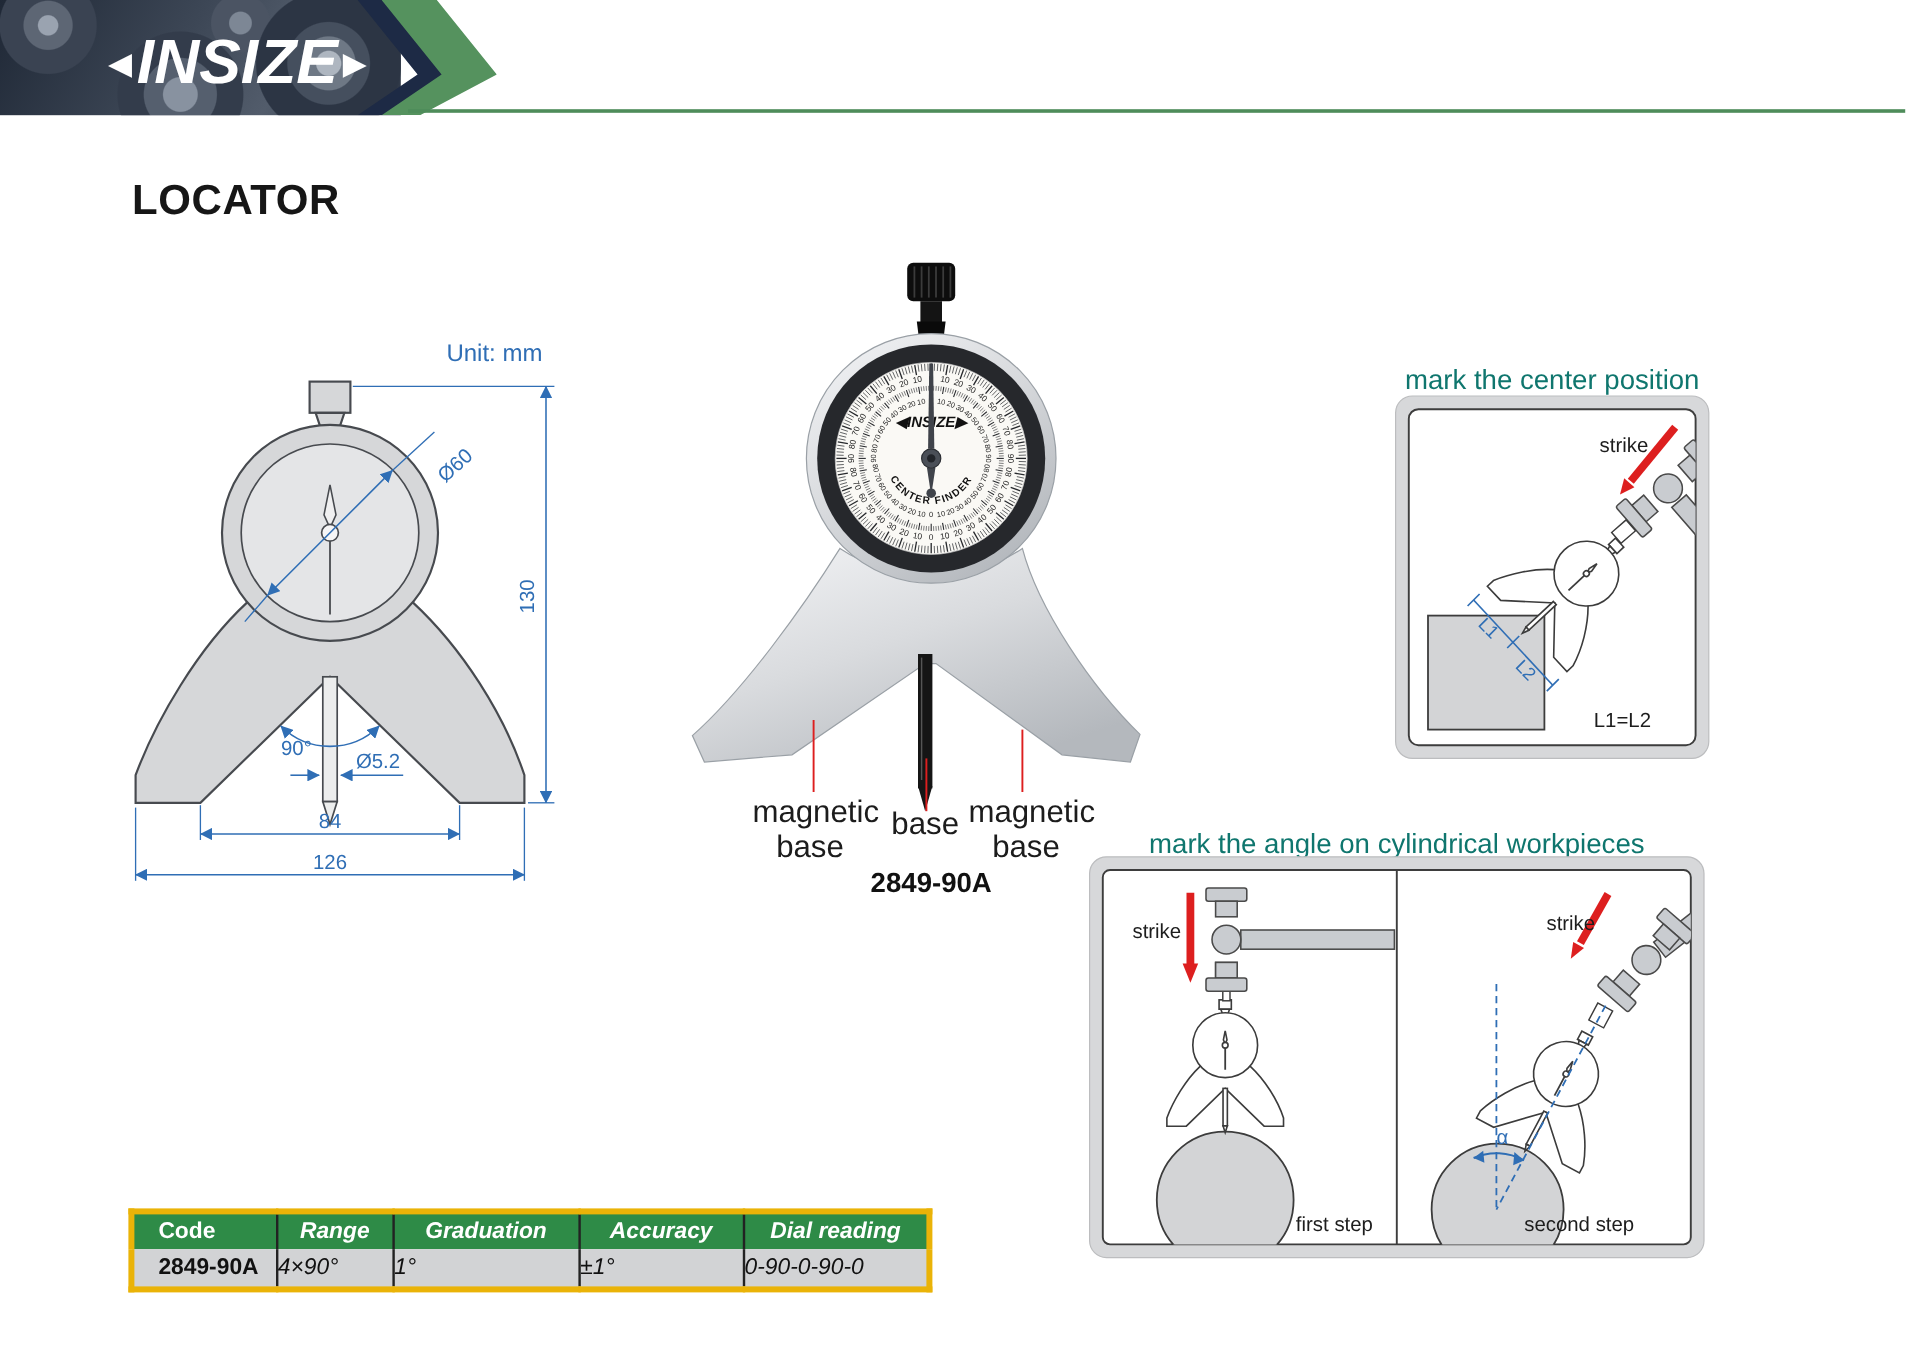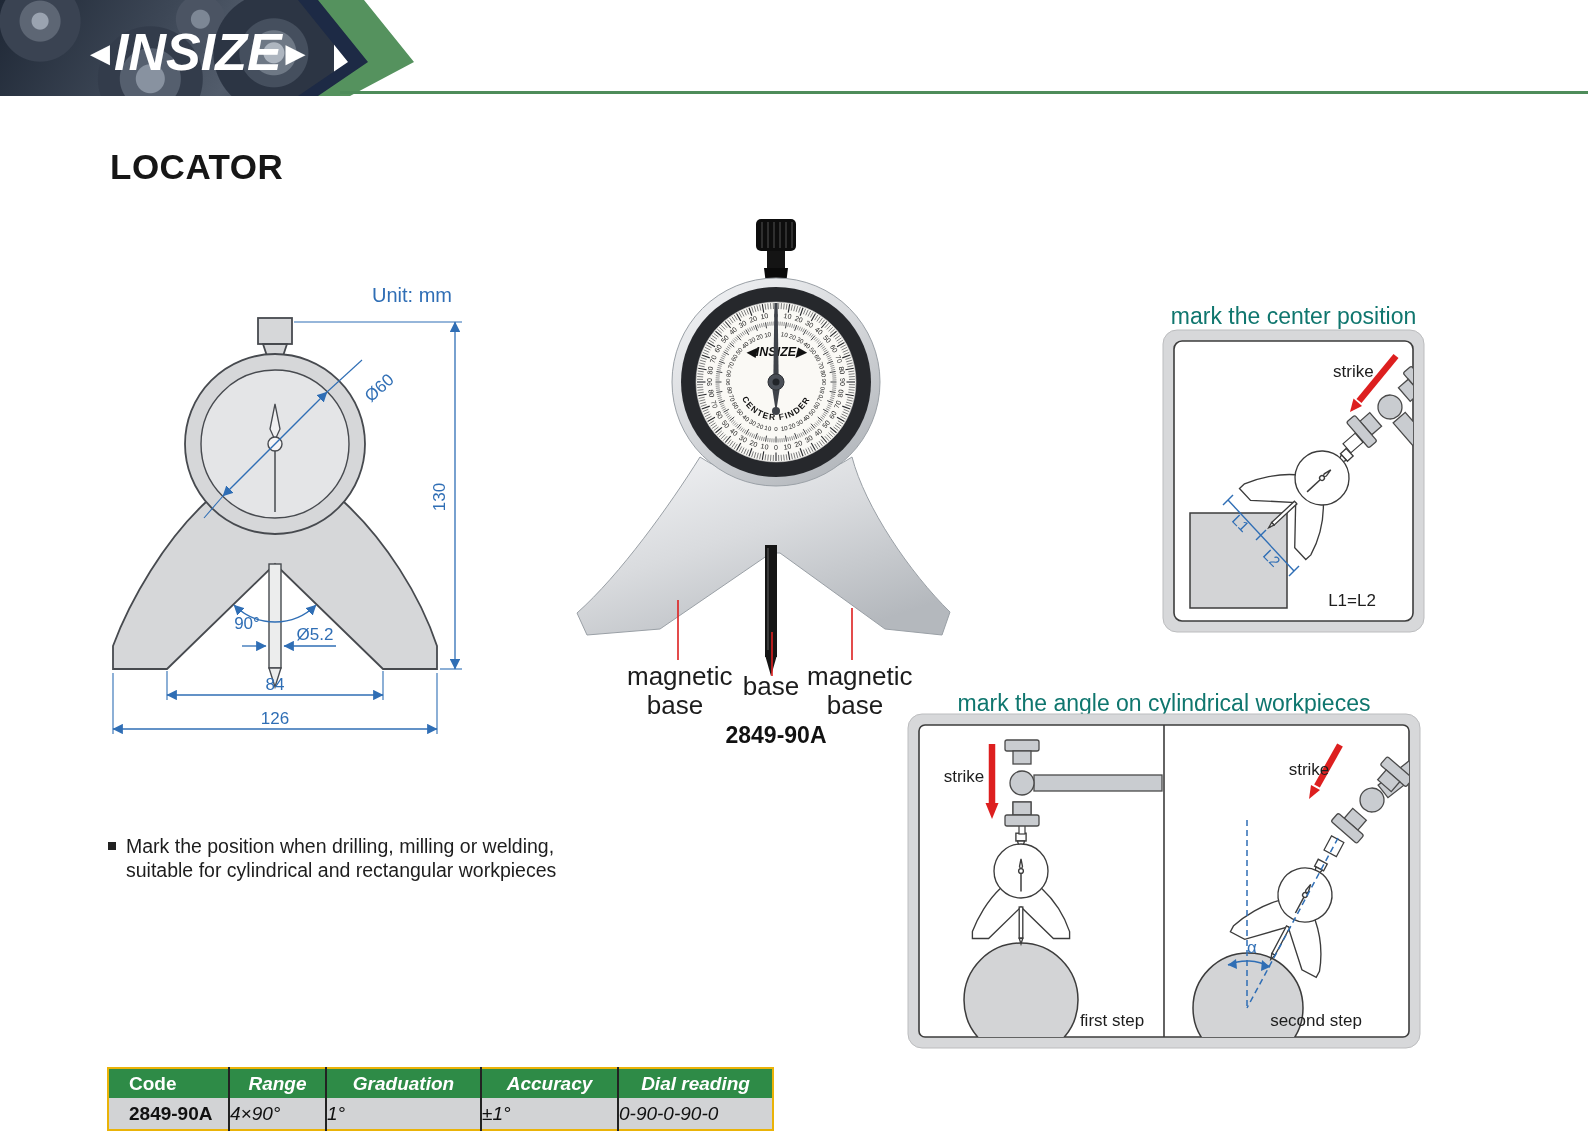--- a/index.html
+++ b/index.html
@@ -27,22 +27,22 @@
   .unit-note{position:absolute;left:290px;top:284px;width:162px;text-align:right;color:#2f6eb5;font-size:20px;}
   .lab{position:absolute;font-size:26px;color:#1c1c1c;text-align:center;line-height:1.1;}
   .model{position:absolute;left:716px;top:722px;width:120px;text-align:center;font-size:23px;font-weight:bold;color:#111;}
   .dg-title{position:absolute;text-align:center;font-size:23px;color:#0f766e;}
   
   .features{position:absolute;left:108px;top:834px;width:505px;}
   .feat{display:flex;align-items:flex-start;margin-bottom:3px;}
   .feat .sq{flex:0 0 auto;width:8px;height:8px;background:#222;margin:8px 10px 0 0;}
   .feat .tx{font-size:19.5px;line-height:1.24;color:#1d1d1d;}
   
-  table.spec{position:absolute;left:107px;top:1067px;border-collapse:collapse;table-layout:fixed;
-             border:2px solid #eab308;}
+  table.spec{position:absolute;left:107px;top:1007px;border-collapse:collapse;table-layout:fixed;
+             border:5px solid #eab308;}
   table.spec th{background:#2e8b47;color:#fff;font-weight:bold;font-size:19px;height:29px;padding:0;text-align:center;}
   table.spec td{background:#d2d3d5;color:#111;font-size:19px;height:31px;padding:0;text-align:left;}
   table.spec th.l,table.spec td.l{text-align:left;padding-left:20px;}
   table.spec td.b{font-weight:bold;}
   table.spec th+th,table.spec td+td{border-left:2px solid #222;font-style:italic;}
   
   svg{position:absolute;}
   .dimtxt{font-family:"Liberation Sans",sans-serif;font-size:17px;fill:#2f6eb5;}
   .dgtxt{font-family:"Liberation Sans",sans-serif;font-size:17px;fill:#1d1d1d;}
   .bluetxt{font-family:"Liberation Sans",sans-serif;font-size:15px;fill:#2f6eb5;}
@@ -717,24 +717,20 @@
       <polygon points="1270,967 1262,960 1261,971" fill="#2f6eb5"></polygon>
       <text class="dimtxt" x="1252" y="953" text-anchor="middle">α</text>
       <line x1="1340" y1="745" x2="1317" y2="786" stroke="#dd1f1f" stroke-width="6.5"></line>
       <polygon points="1309,799 1320,790 1311,785" fill="#dd1f1f"></polygon>
       <text class="dgtxt" x="1309" y="775" text-anchor="middle">strike</text>
       <text class="dgtxt" x="1316" y="1026" text-anchor="middle">second step</text>
     </g>
   </svg>
 
   <div class="features">
-    <div class="feat">
-      <span class="sq"></span>
-      <span class="tx">Mark the position when drilling, milling or welding, suitable for cylindrical and rectangular workpieces</span>
-    </div>
   </div>
 
   <table class="spec">
     <colgroup>
       <col style="width:121px">
         <col style="width:97px">
         <col style="width:155px">
         <col style="width:137px">
         <col style="width:155px">
     </colgroup>

